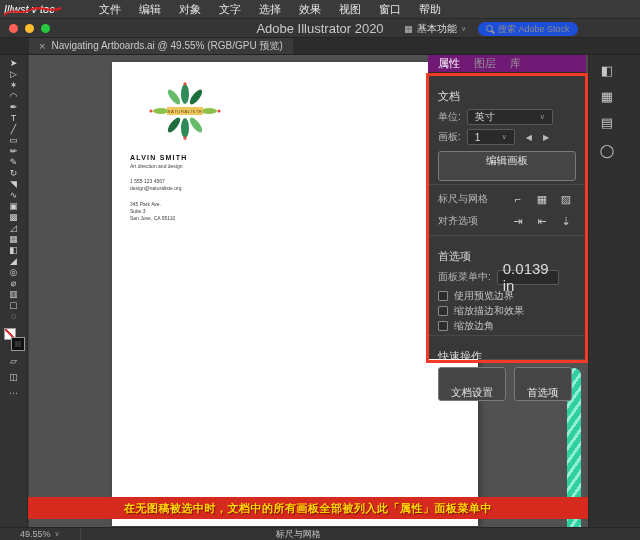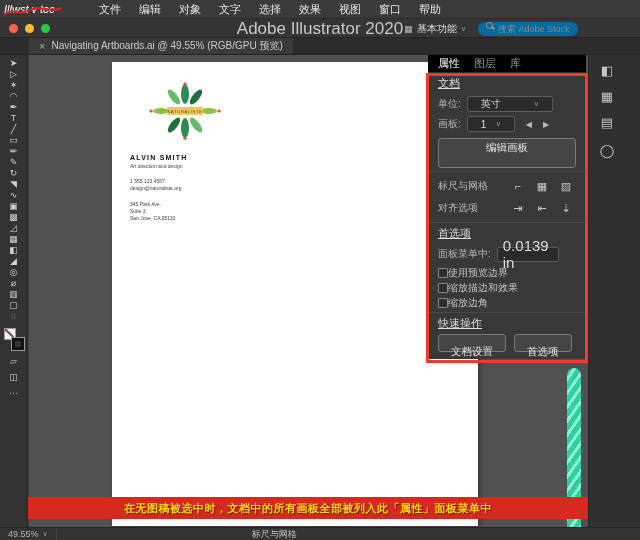--- a/index.html
+++ b/index.html
@@ -17,26 +17,26 @@
   .watermark svg { position:absolute; left:-2px; top:1px; }
   .menu-item { padding:0 9px; height:19px; display:flex; align-items:center; cursor:default; }
 
   
   .titlebar { position:absolute; top:19px; left:0; right:0; height:19px; background:#353535;
     border-bottom:1px solid #242424; z-index:10; }
   .tl-wrap { position:absolute; left:9px; top:5px; display:flex; }
   .tl { width:9px; height:9px; border-radius:50%; margin-right:7px; }
   .tl.red { background:#ff5f57; } .tl.yellow { background:#febc2e; } .tl.green { background:#28c840; }
   .tb-title { position:absolute; left:0; right:0; top:0; text-align:center; line-height:19px;
-    font-size:17px; color:#c9c9c9; pointer-events:none; }
+    font-size:13px; color:#c9c9c9; pointer-events:none; }
   .tb-right { position:absolute; right:62px; top:0; height:19px; display:flex; align-items:center; gap:12px; }
   .workspace { display:flex; align-items:center; gap:4px; font-size:10px; color:#ddd; }
   .ws-grid { font-size:9px; color:#bbb; }
   .caret-sm { font-size:7px; color:#999; }
-  .searchbox { display:flex; gap:5px; background:#0369a1; border-radius:9px;
+  .searchbox { display:flex; align-items:center; gap:5px; background:#1d4ed8; border-radius:9px;
     height:14px; padding:0 8px; width:100px; }
   .mag { width:7px; height:7px; border:1.5px solid #999; border-radius:50%; position:relative; flex:none; }
   .mag::after { content:""; position:absolute; width:4px; height:1.5px; background:#999;
     transform:rotate(45deg); right:-3px; bottom:-1px; }
   .searchbox input { background:transparent; border:none; outline:none; color:#bbb; font-size:9px;
     width:100%; font-family:inherit; }
   .searchbox input::placeholder { color:#8a8a8a; }
 
   
   .tabbar { position:absolute; top:38px; left:0; right:0; height:17px; background:#2c2c2c;
@@ -71,65 +71,65 @@
   
   .green-bar { position:absolute; left:567px; top:368px; width:14px; height:159px; z-index:4;
     border-radius:7px 7px 0 0;
     background:repeating-linear-gradient(125deg, #2fcf9f 0 5px, #8ff0d4 5px 8px); }
 
   
   .props { position:absolute; left:428px; top:55px; width:158px; height:304px; background:#383838;
     z-index:5; color:#ccc; }
   .red-box { position:absolute; left:-2px; right:-2px; top:18px; bottom:-4px;
     border:3px solid #f53a26; pointer-events:none; z-index:6; }
-  .props-tabs { height:18px; background:#000000; display:flex; align-items:center; gap:14px;
+  .props-tabs { height:18px; background:#701a75; display:flex; align-items:center; gap:14px;
     padding-left:10px; font-size:11px; color:#969696; border-bottom:1px solid #2a2a2a; }
   .props-tabs .active { color:#fff; }
   .props-content { padding:3px 10px 0; }
-  .sec-title { font-size:11px; color:#dedede; margin:0 0 3px;text-decoration:underline; }
+  .sec-title { font-size:11px; color:#dedede; margin:13px 0 3px; }
   .row { display:flex; align-items:center; height:20px; }
   .lbl { font-size:10px; color:#b8b8b8; margin-right:6px; white-space:nowrap; }
   .select { height:16px; background:#2a2a2a; border:1px solid #5a5a5a; border-radius:2px;
-    display:flex; align-items:center; justify-content:space-between; padding:0 13px;
+    display:flex; align-items:center; justify-content:space-between; padding:0 7px;
     font-size:10px; color:#ddd; }
   .sel-units { width:86px; } .sel-ab { width:48px; }
   .nav-btn { font-size:8px; color:#bbb; margin-left:11px; }
   .btn { background:#454545; border:1px solid #7a7a7a; border-radius:3px; color:#e6e6e6;
     font-size:10.5px; text-align:center; }
   .btn-edit { display:block; height:30px; line-height:16px; margin:4px 0 3px; }
   .divider { border-top:1px solid #484848; margin:3px -10px; }
   .icon-row { height:22px; }
   .icon-row .lbl { flex:1; }
   .mini { width:20px; height:16px; line-height:16px; text-align:center; font-size:11px;
     color:#c9c9c9; margin-left:4px; }
   .kb-input { width:62px; height:15px; background:#2a2a2a; border:1px solid #5a5a5a; border-radius:2px;
     font-size:15px; color:#ddd; display:flex; align-items:center; padding:0 5px; }
-  .cb-row { display:flex; align-items:center; height:13px; margin:2px 0; }
+  .cb-row { display:flex; align-items:center; height:13px; gap:6px; margin:2px 0; }
   .cb { width:10px; height:10px; border:1px solid #8a8a8a; background:#2d2d2d; border-radius:1px; flex:none; }
   .cb-lbl { font-size:10px; color:#c2c2c2; }
   .qa-row { display:flex; gap:8px; margin-top:2px; }
-  .btn-qa { height:18px; line-height:16px; padding:8px 12px;text-align:center; }
+  .btn-qa { height:18px; line-height:16px; padding:16px 12px;text-align:center; }
 
   
   .right-strip { position:absolute; right:0; top:38px; bottom:13px; width:52px; background:#303030;
     border-left:1px solid #262626; z-index:3; }
   .hamburger { position:absolute; right:8px; top:3px; font-size:11px; color:#bbb; }
   .strip-icon { position:absolute; left:9px; width:18px; height:18px; text-align:center;
     line-height:18px; font-size:13px; color:#c6c6c6; }
 
   
   .caption { position:absolute; left:28px; width:560px; top:497px; height:22px; background:#d62a1e;
     display:flex; align-items:center; justify-content:center; z-index:7; }
   .caption span { color:#ffd900; font-size:11px; font-weight:bold; letter-spacing:.5px;
     text-shadow:1px 1px 1px #7c0e06; white-space:nowrap; }
 
   
   .statusbar { position:absolute; left:0; right:0; bottom:0; height:13px; background:#333;
     border-top:1px solid #252525; display:flex; align-items:center; font-size:9px; color:#b5b5b5; z-index:10; }
-  .zoom { display:flex; align-items:center; gap:4px; padding:0 8px; height:100%; border-right:1px solid #454545; }
+  .zoom { display:flex; align-items:center; gap:4px; padding:0 20px; height:100%; border-right:1px solid #454545; }
   .hint { margin-left:195px; color:#c4c4c4; }
 </style>
 </head>
 <body>
 
 <div class="menubar">
   <span class="watermark">
     <svg width="62" height="14" viewBox="0 0 62 14">
       <path d="M2,11 C10,3 18,12 28,6 S48,10 59,4" stroke="#e02020" stroke-width="2" fill="none"></path>
     </svg>

